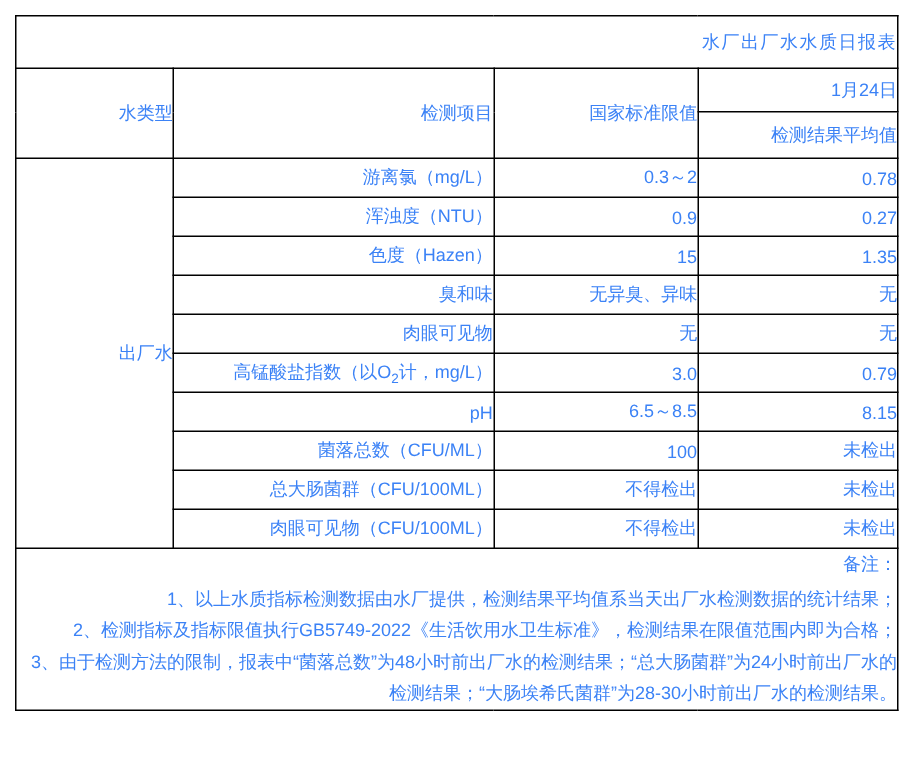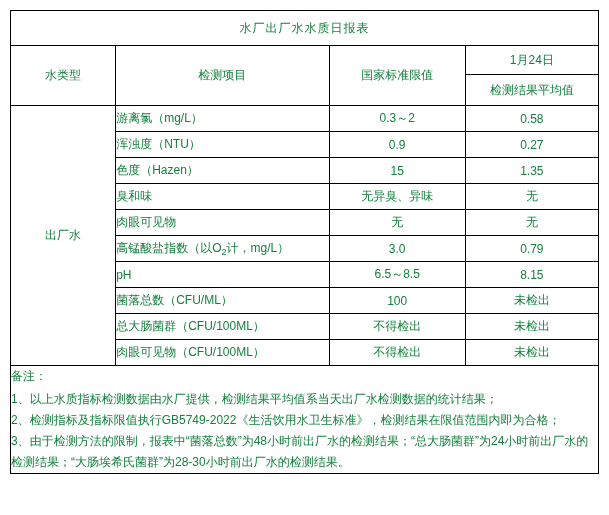--- a/index.html
+++ b/index.html
@@ -23,22 +23,23 @@
   table.report {
     border-collapse: collapse;
     width: 589px;
     table-layout: fixed;
   }
   table.report td, table.report th {
     border: 1px solid #000000;
     padding: 0;
     font-weight: normal;
     font-size: 12px;
-    color: #15803d;
+    color: #3b82f6;
     background: #ffffff;
+    text-align: right;
   }
   .title-cell {
     text-align: center;
     font-size: 17px;
     font-weight: bold;
     height: 34px;
     letter-spacing: 1px;
   }
   .hdr-tall {
     text-align: center;
@@ -115,21 +116,21 @@
         <td class="date-head">1月24日</td>
       </tr>
       <tr>
         <td class="date-sub">检测结果平均值</td>
       </tr>
 
       <tr>
         <td class="watertype" rowspan="10">出厂水</td>
         <td class="item">游离氯（mg/L）</td>
         <td class="val">0.3～2</td>
-        <td class="val">0.58</td>
+        <td class="val">0.78</td>
       </tr>
       <tr>
         <td class="item">浑浊度（NTU）</td>
         <td class="val">0.9</td>
         <td class="val">0.27</td>
       </tr>
       <tr>
         <td class="item">色度（Hazen）</td>
         <td class="val">15</td>
         <td class="val">1.35</td>

